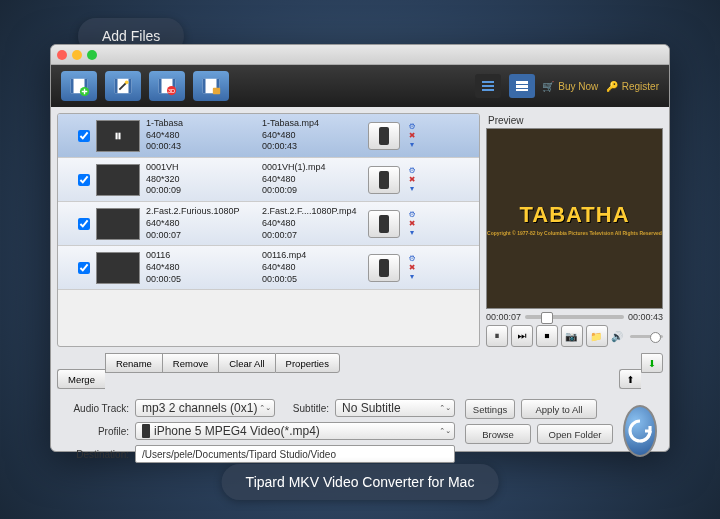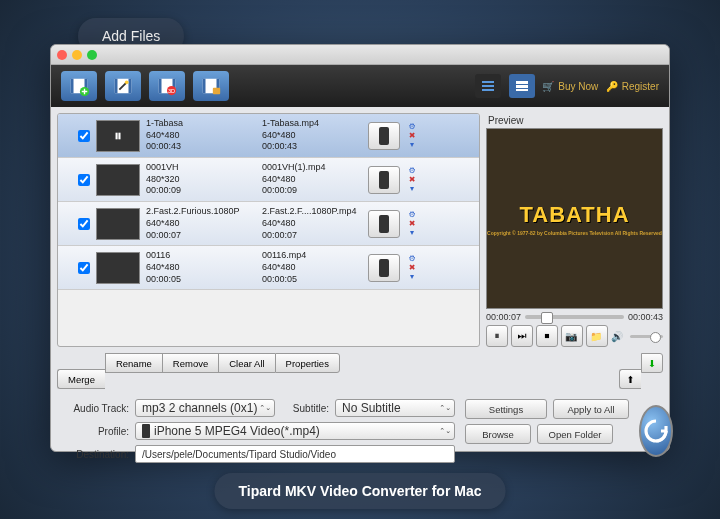--- a/index.html
+++ b/index.html
@@ -6,21 +6,21 @@
 body {
   background: radial-gradient(circle at 50% 50%, #4a6a8a 0%, #2a3f5a 60%, #1a2838 100%);
   width: 720px; height: 519px; overflow: hidden; position: relative;
 }
 .bubble {
   position: absolute; background: rgba(50,65,85,0.85); color: #fff;
   border-radius: 22px; padding: 10px 24px; font-size: 14px; box-shadow: 0 2px 8px rgba(0,0,0,.3);
 }
 .bubble.top { top: 18px; left: 78px; }
 .bubble.top::after { content:""; position:absolute; bottom:-8px; left:30px; border:8px solid transparent; border-top-color: rgba(50,65,85,0.85); }
-.bubble.bottom { bottom: 10px; left: 50%; transform: translateX(-50%); font-weight: bold; }
+.bubble.bottom { bottom: 19px; left: 50%; transform: translateX(-50%); }
 .window {
   position: absolute; top: 44px; left: 50px; width: 620px; height: 408px;
   background: #e6e7ea; border-radius: 6px; box-shadow: 0 10px 40px rgba(0,0,0,.5);
   border: 1px solid #999;
 }
 .titlebar {
   height: 20px; background: linear-gradient(#e8e8e8,#cfcfcf); border-radius: 6px 6px 0 0;
   display: flex; align-items: center; padding: 0 6px; font-size: 11px; color: #444;
   border-bottom: 1px solid #aaa;
 }
@@ -309,21 +309,21 @@
           <span>iPhone 5 MPEG4 Video(*.mp4)</span>
         </div>
       </div>
       <div class="srow">
         <label>Destination:</label>
         <div class="textf">/Users/pele/Documents/Tipard Studio/Video</div>
       </div>
     </div>
     <div class="settings-right">
       <div class="srow">
-        <div class="btn" style="width:82px;justify-content:center">Settings</div>
+        <div class="btn" style="width:50px;justify-content:center">Settings</div>
         <div class="btn" style="width:76px;justify-content:center">Apply to All</div>
       </div>
       <div class="srow">
         <div class="btn" style="width:66px;justify-content:center">Browse</div>
         <div class="btn" style="width:76px;justify-content:center">Open Folder</div>
       </div>
     </div>
     <div class="convert-btn">
       <svg viewBox="0 0 24 24">
           <path d="M12 4a8 8 0 1 0 8 8" fill="none" stroke="#fff" stroke-width="2.5"></path>

